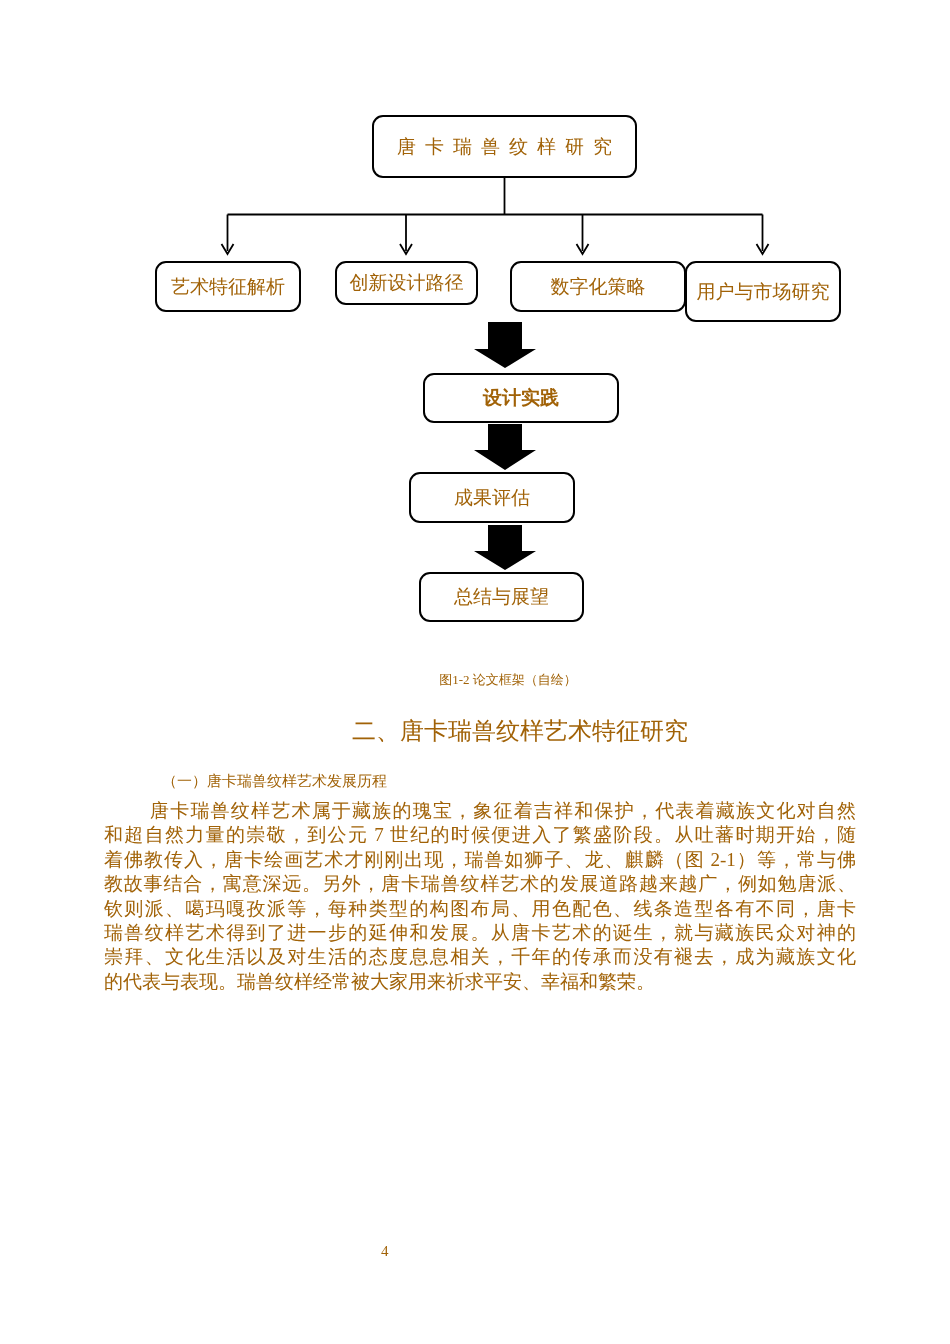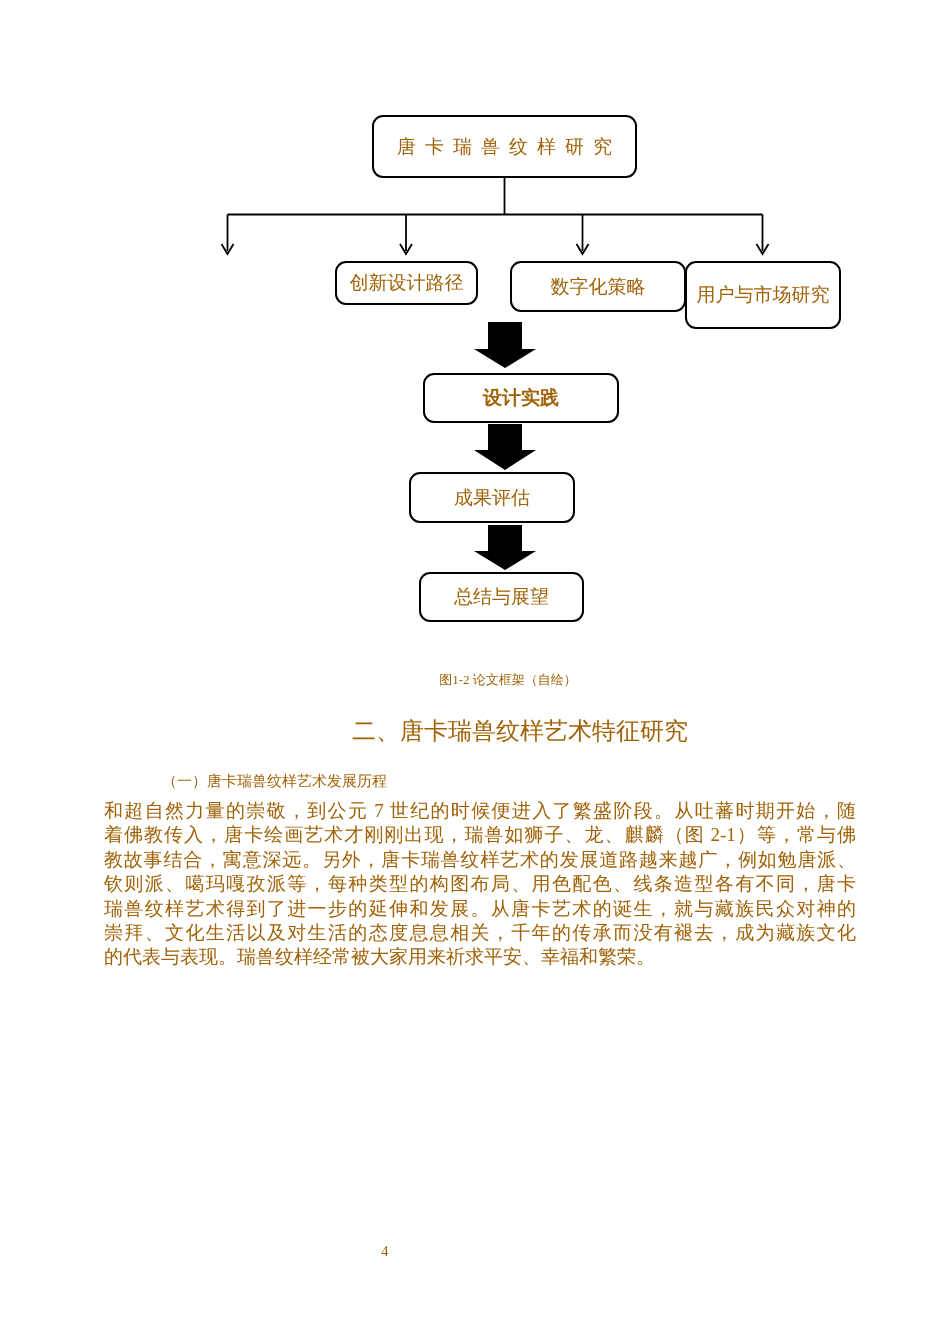--- a/index.html
+++ b/index.html
@@ -103,47 +103,51 @@
 
     <polygon points="488,322 522,322 522,349 536,349 505,368 474,349 488,349" fill="#000"></polygon>
     <polygon points="488,424 522,424 522,450 536,450 505,470 474,450 488,450" fill="#000"></polygon>
     <polygon points="488,525 522,525 522,551 536,551 505,570 474,551 488,551" fill="#000"></polygon>
   </svg>
 
   <div class="fc-box fc-root" style="left:372px; top:115px; width:265px; height:63px;">
     <span>唐卡瑞兽纹样研究</span>
   </div>
 
+  <div class="fc-box" style="left:155px; top:261px; width:146px; height:51px;">
+    <span>艺术特征解析</span>
+  </div>
   <div class="fc-box" style="left:335px; top:261px; width:143px; height:44px;">
     <span>创新设计路径</span>
   </div>
   <div class="fc-box" style="left:510px; top:261px; width:176px; height:51px;">
     <span>数字化策略</span>
   </div>
-  <div class="fc-box" style="left:685px; top:261px; width:156px; height:68px;">
+  <div class="fc-box" style="left:685px; top:261px; width:156px; height:61px;">
     <span>用户与市场研究</span>
   </div>
 
   <div class="fc-box" style="left:423px; top:373px; width:196px; height:50px;font-weight:bold;">
     <span>设计实践</span>
   </div>
   <div class="fc-box" style="left:409px; top:472px; width:166px; height:51px;">
     <span>成果评估</span>
   </div>
   <div class="fc-box" style="left:419px; top:572px; width:165px; height:50px;">
     <span>总结与展望</span>
   </div>
 
   <div class="figure-caption">图1-2 论文框架（自绘）</div>
 
   <div class="section-heading">二、唐卡瑞兽纹样艺术特征研究</div>
 
   <div class="sub-heading">（一）唐卡瑞兽纹样艺术发展历程</div>
 
   <div class="body-text">
+    <div class="body-line first">唐卡瑞兽纹样艺术属于藏族的瑰宝，象征着吉祥和保护，代表着藏族文化对自然</div>
     <div class="body-line">和超自然力量的崇敬，到公元 7 世纪的时候便进入了繁盛阶段。从吐蕃时期开始，随</div>
     <div class="body-line">着佛教传入，唐卡绘画艺术才刚刚出现，瑞兽如狮子、龙、麒麟（图 2-1）等，常与佛</div>
     <div class="body-line">教故事结合，寓意深远。另外，唐卡瑞兽纹样艺术的发展道路越来越广，例如勉唐派、</div>
     <div class="body-line">钦则派、噶玛嘎孜派等，每种类型的构图布局、用色配色、线条造型各有不同，唐卡</div>
     <div class="body-line">瑞兽纹样艺术得到了进一步的延伸和发展。从唐卡艺术的诞生，就与藏族民众对神的</div>
     <div class="body-line">崇拜、文化生活以及对生活的态度息息相关，千年的传承而没有褪去，成为藏族文化</div>
     <div class="body-line last">的代表与表现。瑞兽纹样经常被大家用来祈求平安、幸福和繁荣。</div>
   </div>
 
   <div class="page-number">4</div>

